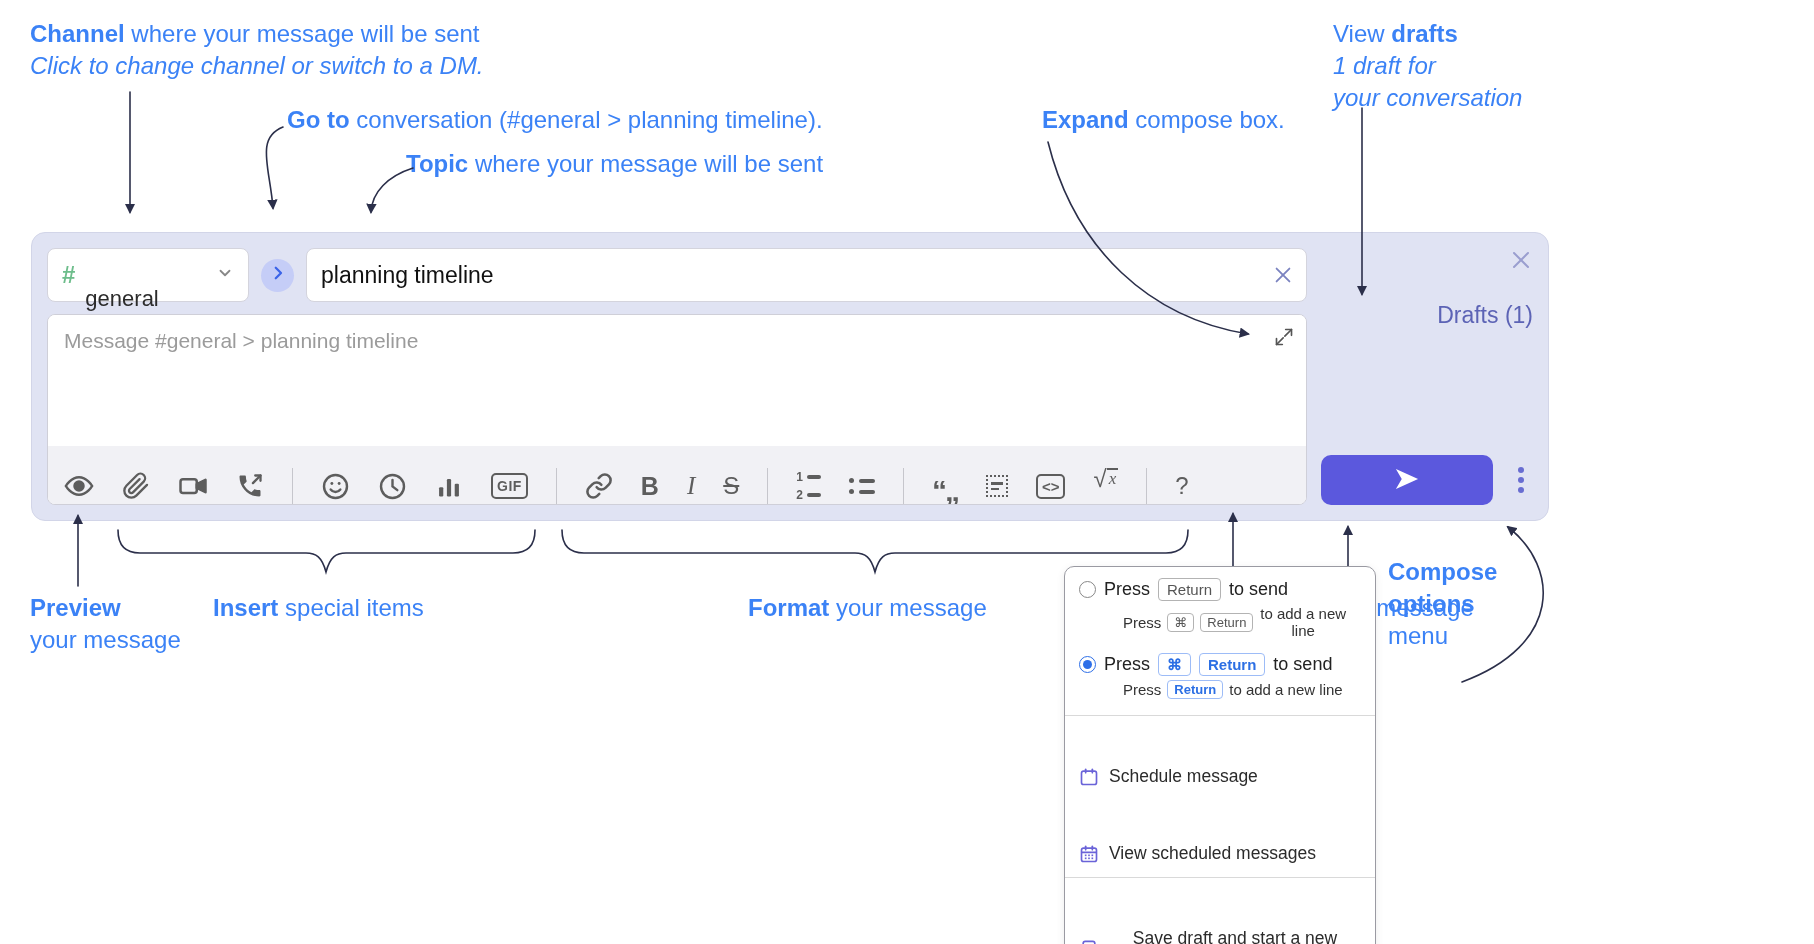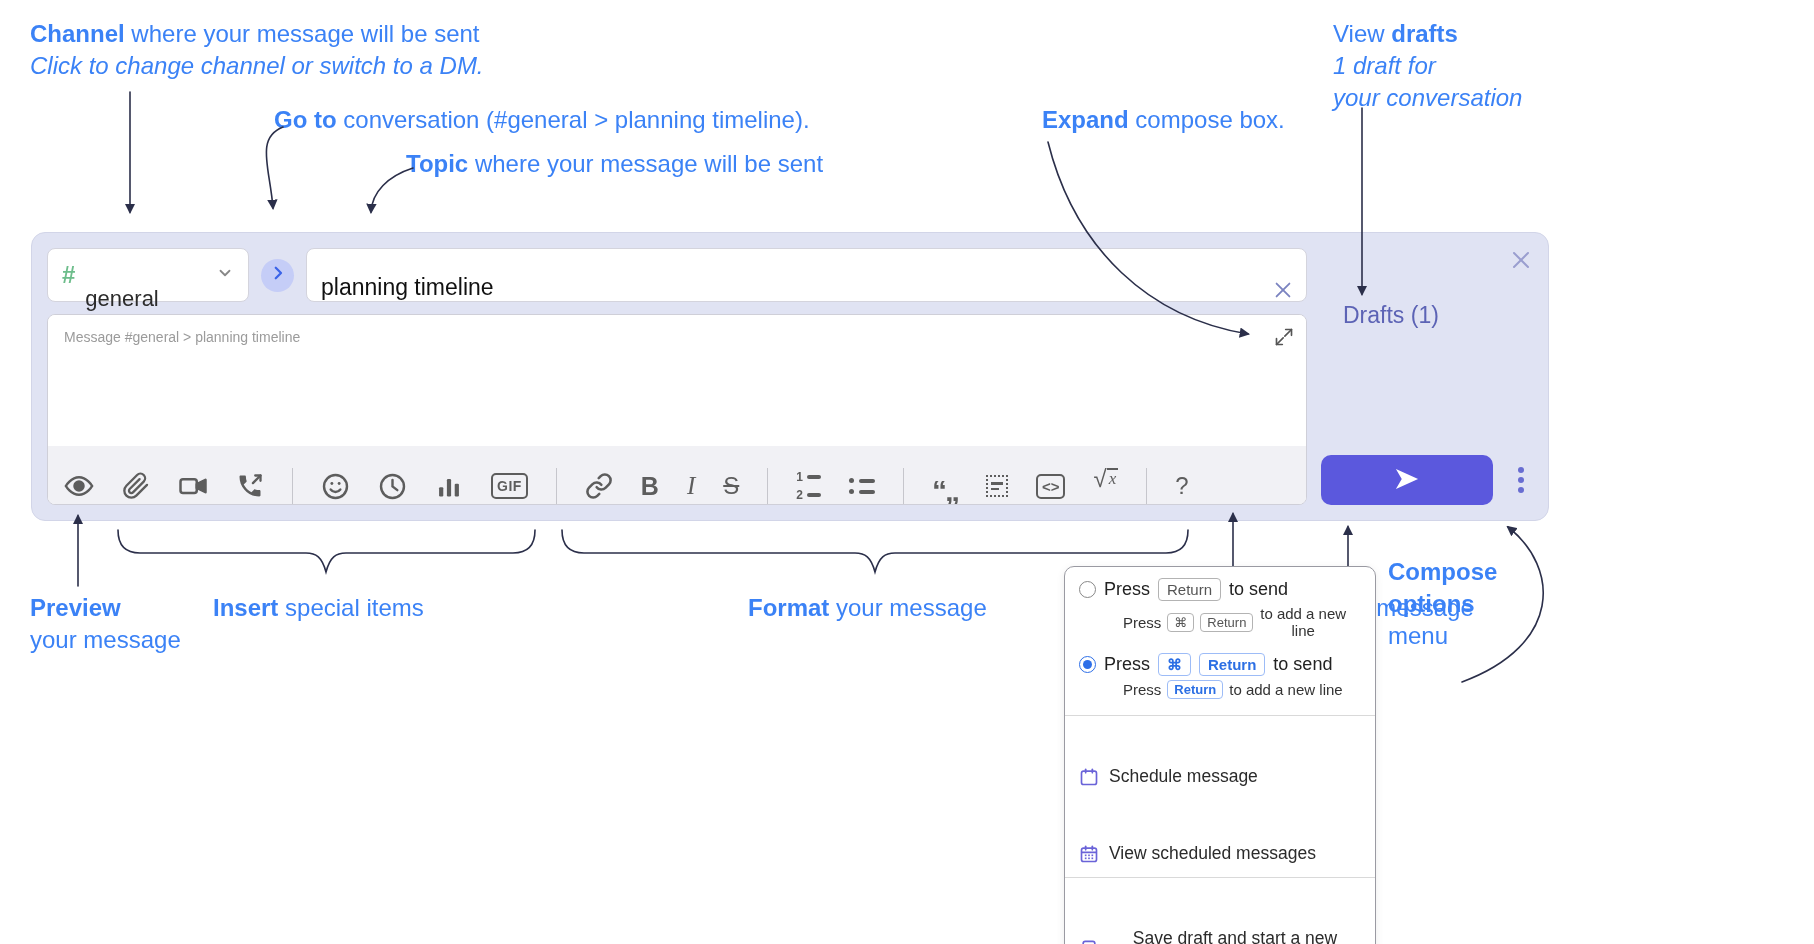--- a/index.html
+++ b/index.html
@@ -20,29 +20,29 @@
              display:flex; gap:14px; padding:15px; z-index:1; }
   .compose-main { flex:1; display:flex; flex-direction:column; gap:12px; min-width:0; }
   .row-top { display:flex; gap:12px; height:54px; flex:none; }
   .channel-select { width:202px; background:#fff; border:1px solid #d4d4dd; border-radius:8px;
                     display:flex; align-items:center; gap:10px; padding:0 14px; cursor:pointer; }
   .hash { color:#6dbd8b; font-weight:700; font-size:24px; }
   .channel-label { font-size:22px; color:#2b2b2b; flex:1;margin-top:48px; }
   .goto-btn { width:33px; height:33px; border-radius:50%; background:#c5cdf7; align-self:center;
               display:flex; align-items:center; justify-content:center; flex:none; cursor:pointer; }
   .topic-wrap { flex:1; background:#fff; border:1px solid #d4d4dd; border-radius:8px;
-                display:flex; align-items:flex-end; padding:0 12px 0 14px; }
+                display:flex; align-items:center; padding:0 12px 0 14px; }
   .topic-input { flex:1; border:none; outline:none; font-size:23px; color:#111;
                  font-family:"Liberation Sans", sans-serif; background:transparent; }
   .icon-x { color:#7b83c0; display:flex; align-items:center; cursor:pointer; }
 
   .message-area { flex:1; background:#fff; border:1px solid #cfcfd8; border-radius:8px;
                   display:flex; flex-direction:column; overflow:hidden; position:relative; }
   .message-input { flex:1; border:none; outline:none; resize:none; padding:14px 16px;
-                   font-size:14px; color:#222; font-family:"Liberation Sans", sans-serif; }
+                   font-size:21px; color:#222; font-family:"Liberation Sans", sans-serif; }
   .message-input::placeholder { color:#9b9b9b; }
   .expand-btn { position:absolute; right:12px; top:12px; color:#555; cursor:pointer; }
 
   .toolbar { height:58px; background:#f1f1f5; display:flex; align-items:flex-end;
              padding:0 16px; gap:28px; flex:none; }
   .tb { border:none; background:none; color:#5d5d5d; display:flex; align-items:center;
         justify-content:center; cursor:pointer; padding:0; height:36px; }
   .tb-div { width:1px; height:36px; background:#c6c6cc; flex:none; }
   .tb-text { font-size:24px; color:#5d5d5d; }
   .tb-b { font-weight:700; font-size:25px; }
@@ -63,21 +63,21 @@
   .spoiler-icon { width:22px; height:22px; border:2px dotted #5d5d5d; display:flex;
                   flex-direction:column; gap:3px; padding:3px; justify-content:center; }
   .sp-bar { height:2.5px; background:#5d5d5d; }
   .math-icon { display:flex; align-items:flex-start; }
   .sqrt { font-size:24px; line-height:22px; }
   .math-x { font-family:"Liberation Serif", serif; font-style:italic; font-size:17px;
             border-top:2px solid #5d5d5d; line-height:18px; padding:0 2px; }
 
   .compose-right { width:212px; display:flex; flex-direction:column; flex:none; }
   .close-x { align-self:flex-end; color:#9a9ecf; cursor:pointer; }
-  .drafts-link { margin-top:26px; margin-left:22px; color:#5c63b5; font-size:23px; cursor:pointer; }
+  .drafts-link { margin-top:26px; margin-left:22px; color:#5c63b5; font-size:23px; cursor:pointer;text-align:right; }
   .send-row { margin-top:auto; display:flex; align-items:center; gap:16px; height:50px; }
   .send-btn { flex:1; height:50px; background:#5b58dd; border:none; border-radius:10px;
               display:flex; align-items:center; justify-content:center; cursor:pointer; }
   .more-btn { width:24px; display:flex; flex-direction:column; gap:4px; align-items:center;
               background:none; border:none; cursor:pointer; }
   .dot { width:6px; height:6px; border-radius:50%; background:#686dd1; }
 
   
   .popup { position:absolute; left:1064px; top:566px; width:312px; background:#fff;
            border:1.5px solid #9a9aa2; border-radius:10px; padding:6px 0;
@@ -99,21 +99,21 @@
   .menu-ic { color:#6a63d8; display:flex; flex:none; }
 </style>
 </head>
 <body>
 
 <div class="ann" style="left:30px; top:18px;">
   <div><b>Channel</b><span> where your message will be sent</span></div>
   <div><i>Click to change channel or switch to a DM.</i></div>
 </div>
 
-<div class="ann" style="left:274px; top:104px;">
+<div class="ann" style="left:287px; top:104px;">
   <b>Go to</b><span> conversation (#general &gt; planning timeline).</span>
 </div>
 
 <div class="ann" style="left:406px; top:148px;">
   <b>Topic</b><span> where your message will be sent</span>
 </div>
 
 <div class="ann" style="left:1042px; top:104px;">
   <b>Expand</b><span> compose box.</span>
 </div>

